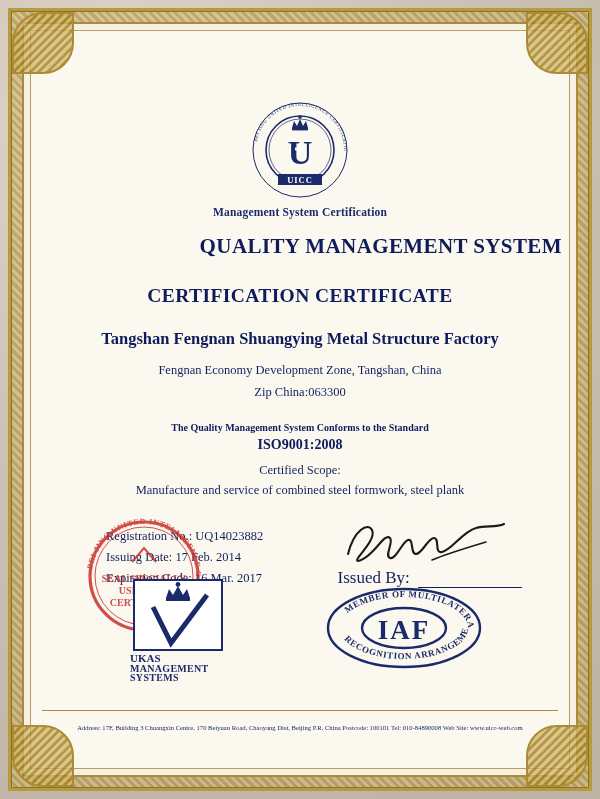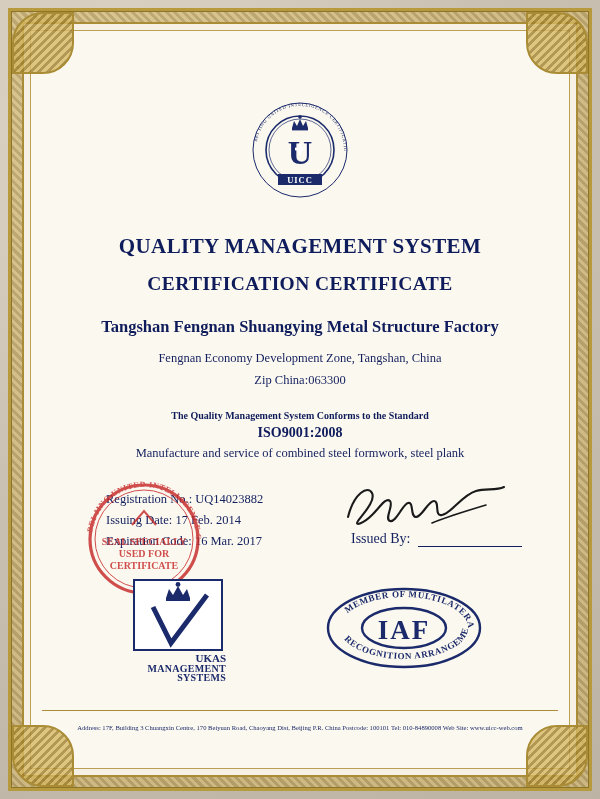--- a/index.html
+++ b/index.html
@@ -65,23 +65,24 @@
   .emblem-caption{
     margin-top:4px;
     font-size:11.5px;font-weight:bold;color:#1b2a6b;
     letter-spacing:.2px;
   }
 
   h1.title{
     margin:26px 0 0;
     font-size:21px;font-weight:bold;color:#0f1c5c;
     letter-spacing:.4px;
+    text-align:right;
   }
   h2.title2{
-    margin:14px 0 0;
+    margin:26px 0 0;
     font-size:19.5px;font-weight:bold;color:#0f1c5c;
     letter-spacing:.4px;
   }
   .company{
     margin:22px 0 0;
     font-size:16.5px;font-weight:bold;color:#0f1c5c;
   }
   .addr{
     margin:14px 0 0;font-size:12.5px;color:#13205e;
   }
@@ -104,42 +105,42 @@
   
   .details{
     margin-top:28px;
     position:relative;
     height:86px;
     font-size:12.5px;color:#13205e;
     text-align:left;
   }
   .det-left{position:absolute;left:68px;top:0;line-height:21px;}
   .det-left .row span.k{display:inline-block;}
-  .det-right{position:absolute;right:40px;top:42px;font-size:14px;color:#13205e;}
+  .det-right{position:absolute;right:40px;top:42px;font-size:17px;color:#13205e;}
   .sig-line{
     display:inline-block;width:104px;border-bottom:1px solid #13205e;
     height:13px;vertical-align:bottom;margin-left:4px;
   }
   
   .signature{
     position:absolute;right:36px;top:-12px;width:190px;height:60px;
     pointer-events:none;
   }
   
   .seal{
     position:absolute;left:38px;top:-18px;width:136px;height:136px;
     opacity:.82;
   }
 
   
   .logos{
     position:absolute;left:0;right:0;bottom:78px;height:104px;
   }
   .ukas{
-    position:absolute;left:92px;top:0;width:96px;text-align:right;
+    position:absolute;left:92px;top:0;width:96px;text-align:left;
   }
   .ukas-box{
     width:86px;height:68px;margin:0 auto;border:2px solid #1b2a6b;position:relative;background:#fff;
   }
   .ukas-txt{margin-top:2px;font-size:11px;font-weight:bold;color:#1b2a6b;line-height:11px;}
   .ukas-sub{font-size:10px;font-weight:bold;color:#1b2a6b;line-height:9px;letter-spacing:.3px;}
   .iaf{
     position:absolute;right:78px;top:6px;width:160px;height:86px;
   }
 
@@ -197,31 +198,33 @@
 
           <g fill="#ffffff">
             <rect x="50.6" y="46" width="2.8" height="11"></rect>
             <rect x="47" y="49.6" width="10" height="2.8"></rect>
           </g>
 
           <rect x="30" y="76" width="44" height="11" fill="#1b2a6b"></rect>
           <text x="52" y="84.6" text-anchor="middle" font-size="8.5" font-weight="bold" fill="#ffffff" font-family="'Liberation Serif',serif" letter-spacing="1">UICC</text>
         </svg>
       </div>
+      <div class="emblem-caption">Management System Certification</div>
     </div>
 
     <h1 class="title">QUALITY MANAGEMENT SYSTEM</h1>
     <h2 class="title2">CERTIFICATION CERTIFICATE</h2>
 
     <div class="company">Tangshan Fengnan Shuangying Metal Structure Factory</div>
     <div class="addr">Fengnan Economy Development Zone, Tangshan, China</div>
     <div class="zip">Zip China:063300</div>
 
     <div class="conform">The Quality Management System Conforms to the Standard</div>
     <div class="standard">ISO9001:2008</div>
+    <div class="scope-label">Certified Scope:</div>
     <div class="scope">Manufacture and service of combined steel formwork, steel plank</div>
 
     <div class="details">
       <div class="det-left">
         <div class="row">
           <span class="k">Registration No.:</span>
           <span>UQ14023882</span>
         </div>
         <div class="row">
           <span class="k">Issuing Date:</span>

